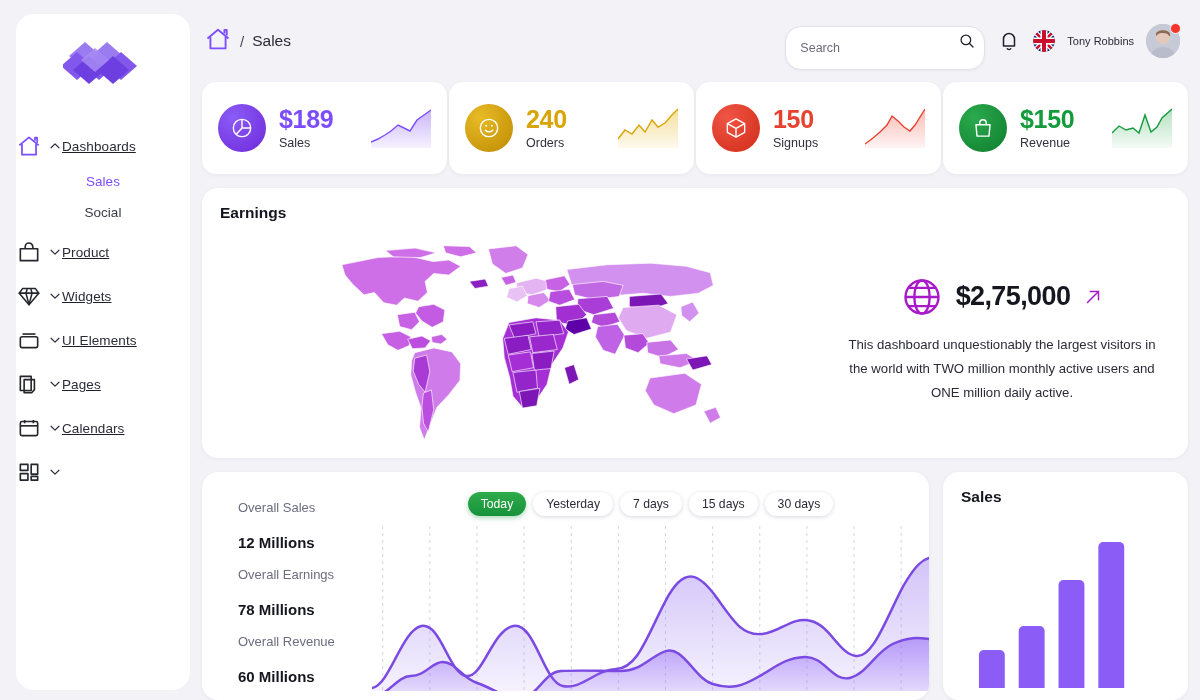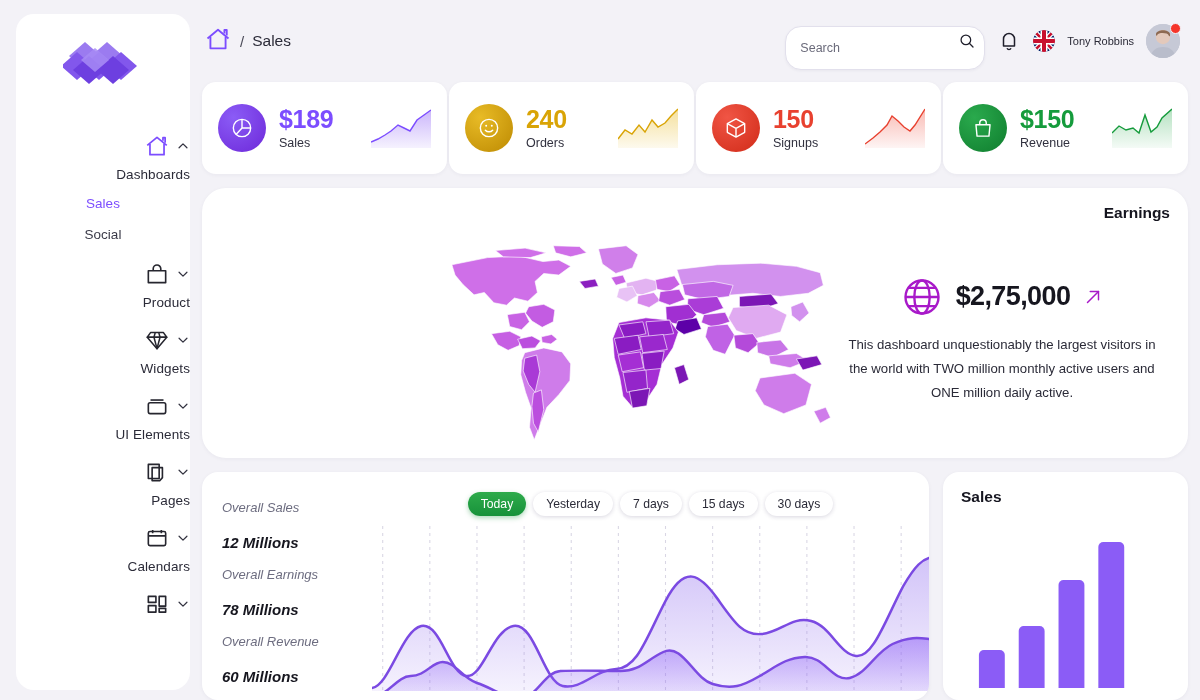--- a/index.html
+++ b/index.html
@@ -22,23 +22,24 @@
     border-radius: 18px;
     width: 174px;
     height: 676px;
     padding-top: 26px;
     overflow: hidden;
     display: flex; flex-direction: column; align-items: center;
   }
   .logo { width: 80px; height: 52px; margin-bottom: 30px; }
   .nav-item {
     width: 100%;
-    display: flex; flex-direction: column; align-items: flex-end;
+    display: flex; flex-direction: row; align-items: flex-start;
     padding: 10px 0 6px 0;
     cursor: pointer;
+    text-decoration: underline;
   }
   .nav-icon-row { display: flex; align-items: center; gap: 6px; height: 28px; }
   .nav-icon { width: 26px; height: 26px; display: block; }
   .chev { width: 14px; height: 14px; display: block; }
   .nav-label {
     font-size: 13.5px; color: #2b2b38; margin-top: 7px; letter-spacing: .1px;
   }
   .sub-item {
     width: 100%; text-align: center; padding: 8px 0;
     font-size: 13.5px; color: #3b3b49; cursor: pointer;
@@ -94,45 +95,45 @@
     width: 48px; height: 48px; border-radius: 50%;
     display: flex; align-items: center; justify-content: center; flex: 0 0 48px;
   }
   .stat-text { display: flex; flex-direction: column; }
   .stat-value { font-size: 25px; font-weight: bold; line-height: 1.05; letter-spacing: -.3px; }
   .stat-label { font-size: 12.5px; color: #31313f; margin-top: 3px; }
   .stat-spark { margin-left: auto; width: 60px; height: 40px; }
 
   
   .earnings-card {
-    background: #fff; border-radius: 24px; margin: 14px 2px 0 2px;
+    background: #fff; border-radius: 16px; margin: 14px 2px 0 2px;
     height: 270px; padding: 16px 18px 0 18px; position: relative;
     box-shadow: 0 1px 4px rgba(40,30,80,.05);
-    display: flex; flex-direction: column; align-items: flex-end;
+    display: flex; flex-direction: column;
   }
   .card-title { font-size: 15.5px; font-weight: bold; color: #15151f; }
   .earnings-body { flex: 1; display: flex; align-items: center; }
   .map-box { flex: 1; height: 215px; display: flex; align-items: center; justify-content: center; }
   .earn-right { width: 330px; flex: 0 0 330px; padding-right: 6px; }
   .earn-amount-row { display: flex; align-items: center; gap: 12px; justify-content: center; }
   .globe { width: 44px; height: 44px; }
   .earn-amount { font-size: 27px; font-weight: bold; letter-spacing: -.6px; color: #16161f; }
   .earn-arrow { width: 22px; height: 22px; }
   .earn-desc {
     margin-top: 14px; font-size: 13.2px; line-height: 1.82;
     color: #2b2b38; text-align: center;
   }
 
   
   .bottom-row { display: flex; gap: 14px; padding: 14px 2px 0 2px; flex: 1; min-height: 0; }
   .overall-card {
     flex: 1; background: #fff; border-radius: 16px; padding: 18px 0 0 0;
     display: flex; overflow: hidden; box-shadow: 0 1px 4px rgba(40,30,80,.05);
   }
-  .overall-list { width: 170px; flex: 0 0 170px; padding: 10px 0 0 20px; font-style: italic; }
+  .overall-list { width: 170px; flex: 0 0 170px; padding: 10px 0 0 36px; }
   .ov-item { margin-bottom: 16px; }
   .ov-label { font-size: 13px; color: #6d6d80; }
   .ov-value { font-size: 15px; font-weight: bold; color: #16161f; margin-top: 19px; }
   .chart-col { flex: 1; display: flex; flex-direction: column; min-width: 0; position: relative; }
   .pills { display: flex; gap: 7px; justify-content: center; padding: 2px 0 0 0; }
   .pill {
     font-size: 12.2px; padding: 5px 13px; border-radius: 13px;
     background: #fff; color: #2b2b38; cursor: pointer;
     box-shadow: 0 1px 4px rgba(40,30,80,.18);
   }

